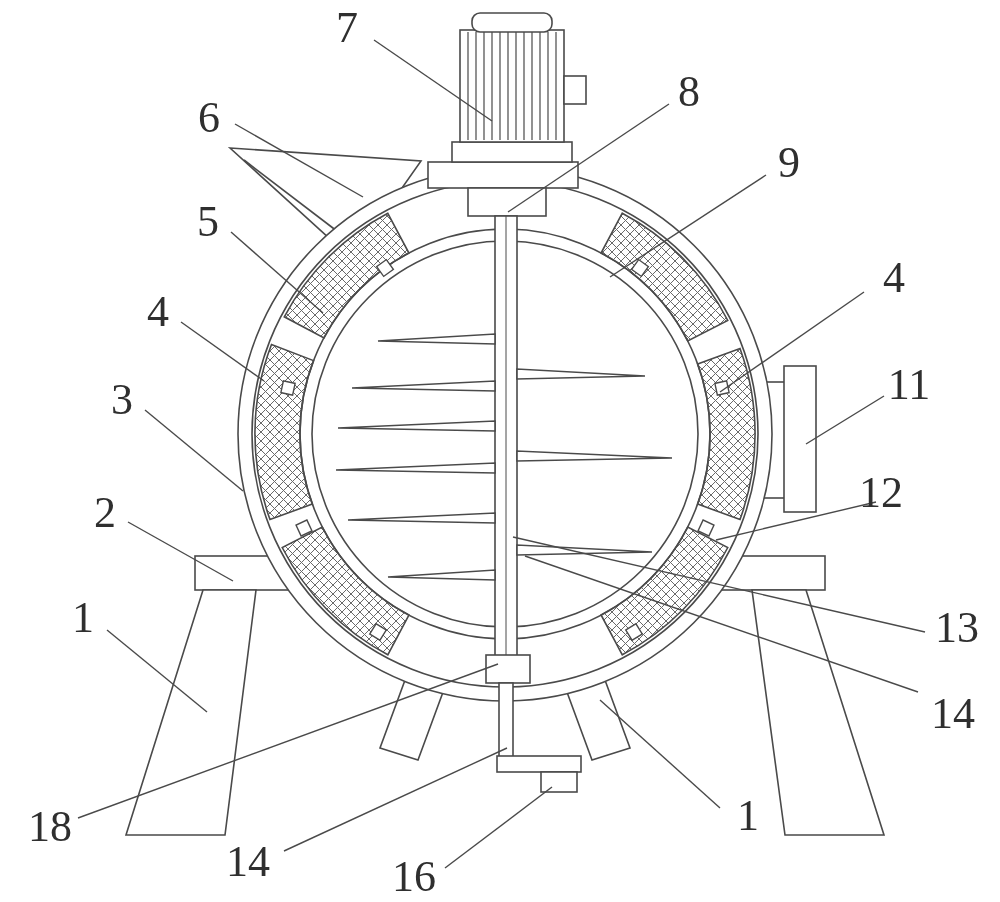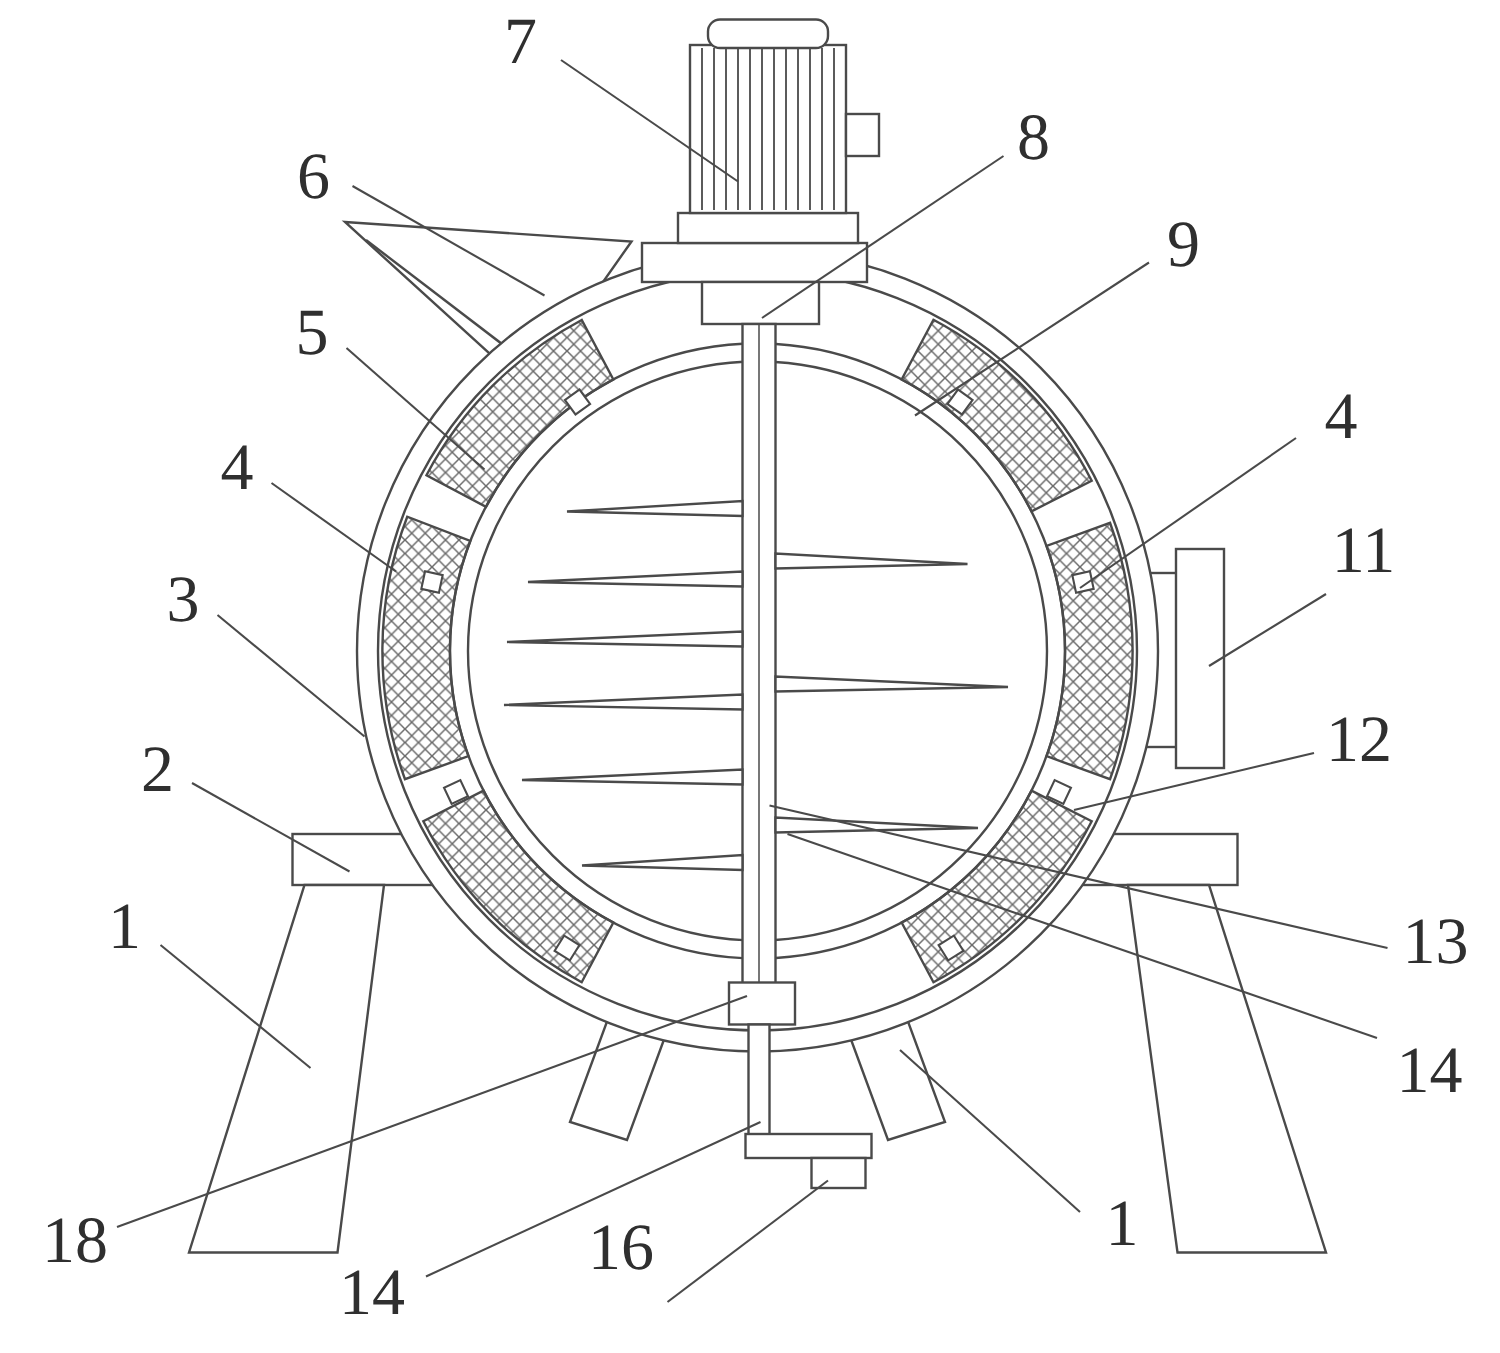--- a/index.html
+++ b/index.html
@@ -165,22 +165,22 @@
 <span class="part-label" style="left:83px;top:618px">1</span>
 <span class="part-label" style="left:105px;top:513px">2</span>
 <span class="part-label" style="left:122px;top:400px">3</span>
 <span class="part-label" style="left:158px;top:312px">4</span>
 <span class="part-label" style="left:208px;top:222px">5</span>
 <span class="part-label" style="left:209px;top:118px">6</span>
 <span class="part-label" style="left:347px;top:28px">7</span>
 <span class="part-label" style="left:689px;top:92px">8</span>
 <span class="part-label" style="left:789px;top:163px">9</span>
 <span class="part-label" style="left:894px;top:278px">4</span>
-<span class="part-label" style="left:909px;top:367px">11</span>
-<span class="part-label" style="left:906px;top:493px">12</span>
+<span class="part-label" style="left:909px;top:385px">11</span>
+<span class="part-label" style="left:881px;top:493px">12</span>
 <span class="part-label" style="left:957px;top:628px">13</span>
 <span class="part-label" style="left:953px;top:714px">14</span>
 <span class="part-label" style="left:748px;top:816px">1</span>
-<span class="part-label" style="left:414px;top:832px">16</span>
+<span class="part-label" style="left:414px;top:877px">16</span>
 <span class="part-label" style="left:248px;top:862px">14</span>
 <span class="part-label" style="left:50px;top:827px">18</span>
 
 </div>
 
 </body></html>

